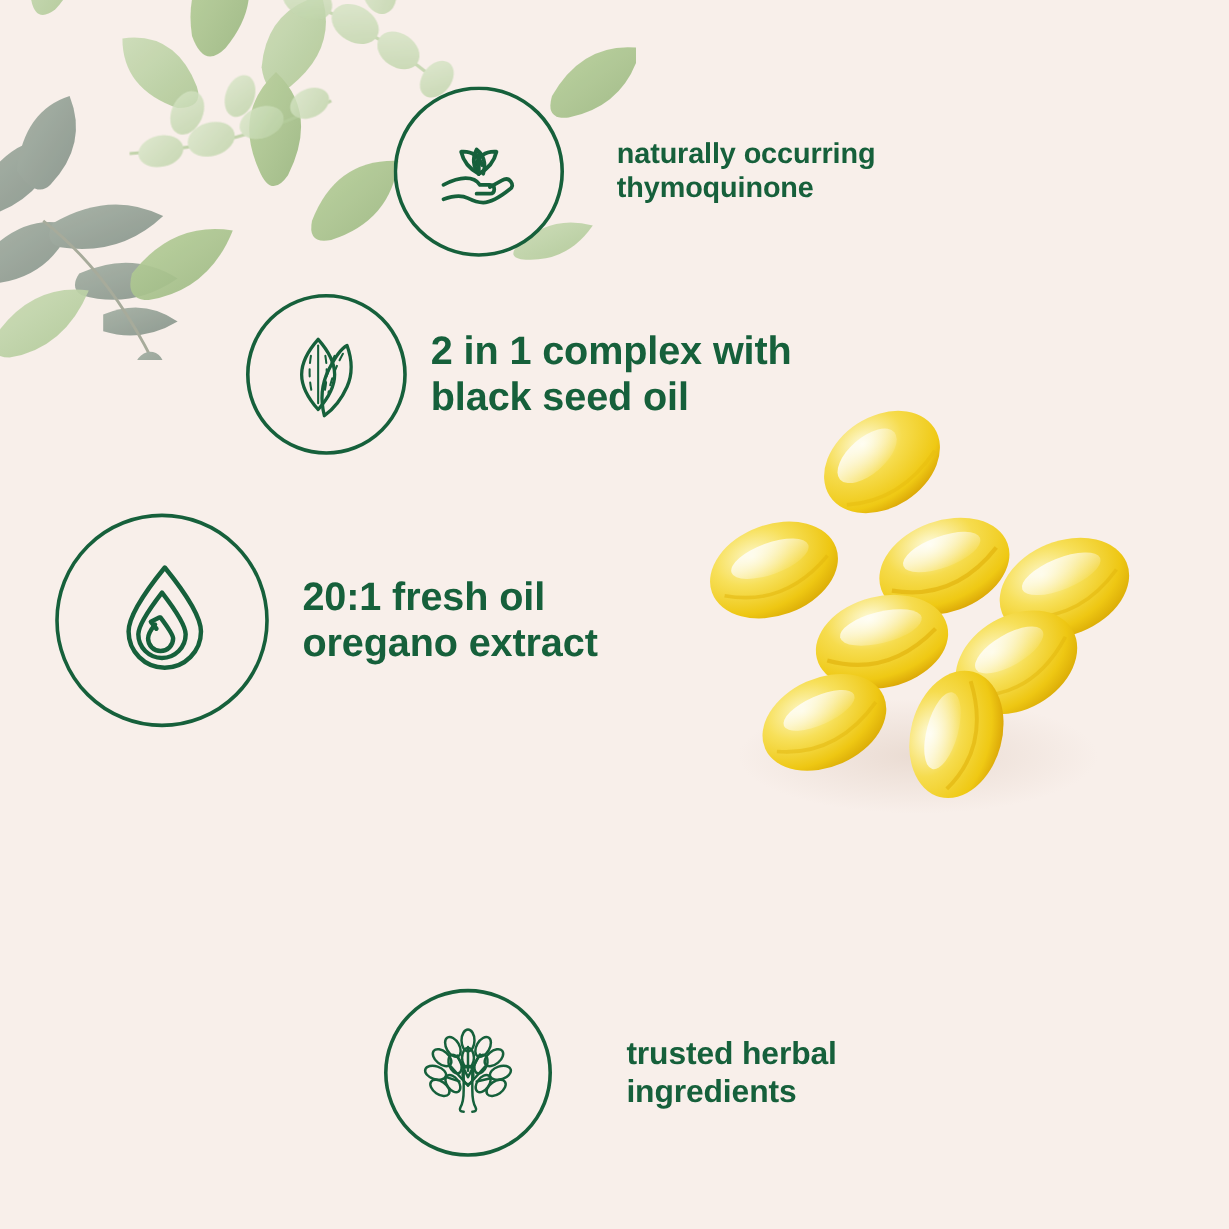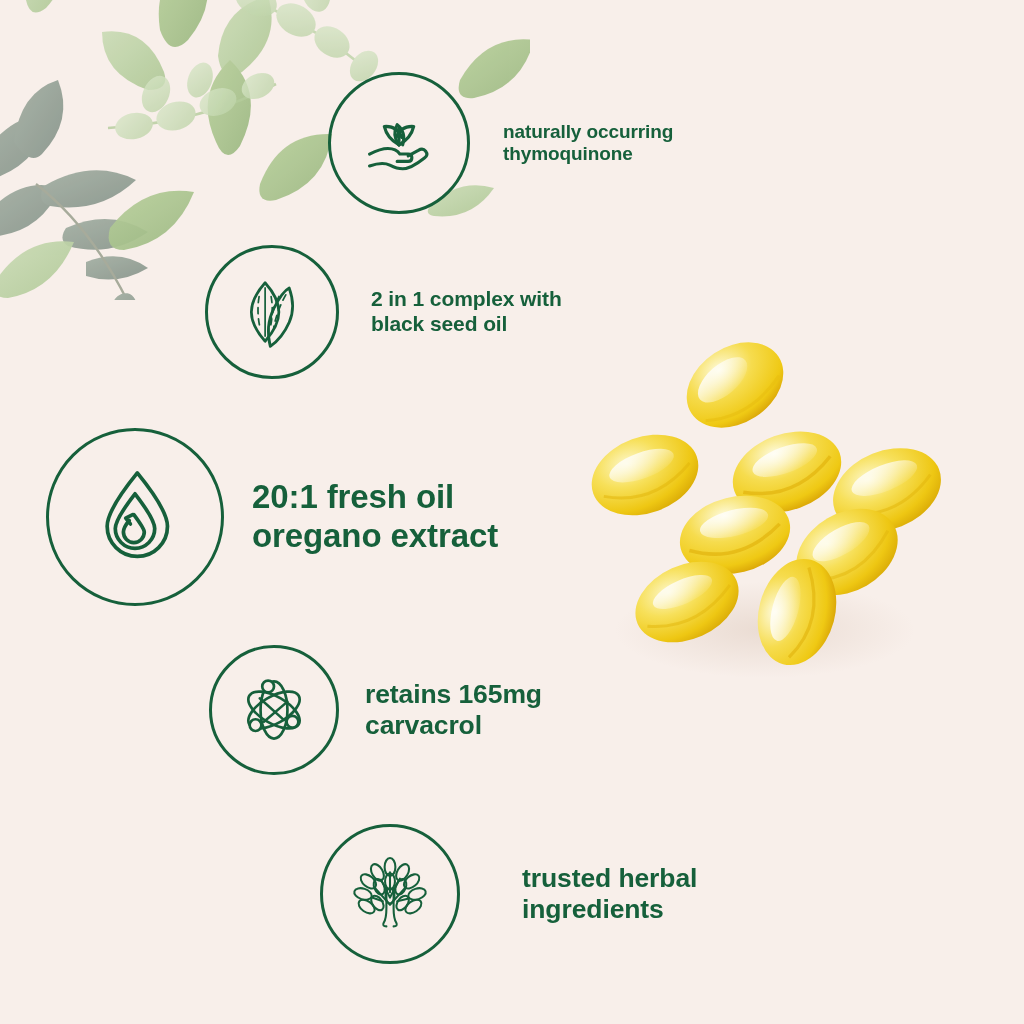--- a/index.html
+++ b/index.html
@@ -37,25 +37,25 @@
     color:#16603B;
     font-weight:bold;
     line-height:1.18;
     letter-spacing:-0.1px;
     white-space:pre-line;
   }
 
   
   #row-0 { left:328px; top:72px; }
   #row-0 .badge { width:142px; height:142px; }
-  #row-0 .ftext { margin-left:33px; font-size:19px; }
+  #row-0 .ftext { margin-left:44px; font-size:24px; }
 
   #row-1 { left:205px; top:245px; }
   #row-1 .badge { width:134px; height:134px; }
-  #row-1 .ftext { margin-left:32px; font-size:21px; }
+  #row-1 .ftext { margin-left:20px; font-size:33px; }
 
   #row-2 { left:46px; top:428px; }
   #row-2 .badge { width:178px; height:178px; }
   #row-2 .ftext { margin-left:28px; font-size:33px; }
 
   #row-3 { left:209px; top:645px; }
   #row-3 .badge { width:130px; height:130px; }
   #row-3 .ftext { margin-left:26px; font-size:26.5px; }
 
   #row-4 { left:320px; top:824px;gap:36px; }
@@ -244,38 +244,20 @@
           <path d="M50 30 q17 22 17 30 a17 17 0 0 1 -34 0 q0 -8 17 -30z"></path>
           <path d="M49 48 q9 12 9 15 a9 9 0 0 1 -18 0 q0 -4 5 -10"></path>
           <path d="M46 56 l-4 -5 l6 -3"></path>
         </g>
       </svg>
     </div>
     <div class="ftext">20:1 fresh oil
 oregano extract</div>
   </div>
 
-  <div class="feature" id="row-3">
-    <div class="badge">
-      <svg viewBox="0 0 100 100" width="84" height="84">
-        <g fill="none" stroke="#16603B" stroke-width="3.2" stroke-linecap="round">
-          <ellipse cx="50" cy="50" rx="16" ry="34"></ellipse>
-          <ellipse cx="50" cy="50" rx="16" ry="34" transform="rotate(60 50 50)"></ellipse>
-          <ellipse cx="50" cy="50" rx="16" ry="34" transform="rotate(-60 50 50)"></ellipse>
-          <path d="M33 36 L62 62" stroke-width="3"></path>
-          <path d="M66 40 L38 64" stroke-width="3"></path>
-          <circle cx="43" cy="22" r="7" fill="#F8EFEA"></circle>
-          <circle cx="72" cy="64" r="7" fill="#F8EFEA"></circle>
-          <circle cx="28" cy="68" r="7" fill="#F8EFEA"></circle>
-        </g>
-      </svg>
-    </div>
-    <div class="ftext">retains 165mg
-carvacrol</div>
-  </div>
 
   <div class="feature" id="row-4">
     <div class="badge">
       <svg viewBox="0 0 100 100" width="90" height="90">
         <g fill="none" stroke="#16603B" stroke-width="2.3" stroke-linecap="round" stroke-linejoin="round">
           <path d="M46 86 q-5 0 -3 -4 q3 -5 3 -16 v-22"></path>
           <path d="M54 86 q5 0 3 -4 q-3 -5 -3 -16 v-22"></path>
           <path d="M50 62 L34 44 M50 62 L66 44 M50 54 L40 34 M50 54 L61 33 M50 48 L50 26"></path>
           <path d="M42 58 L30 54 M58 58 L71 55"></path>
           <ellipse cx="50" cy="20" rx="6" ry="10"></ellipse>

